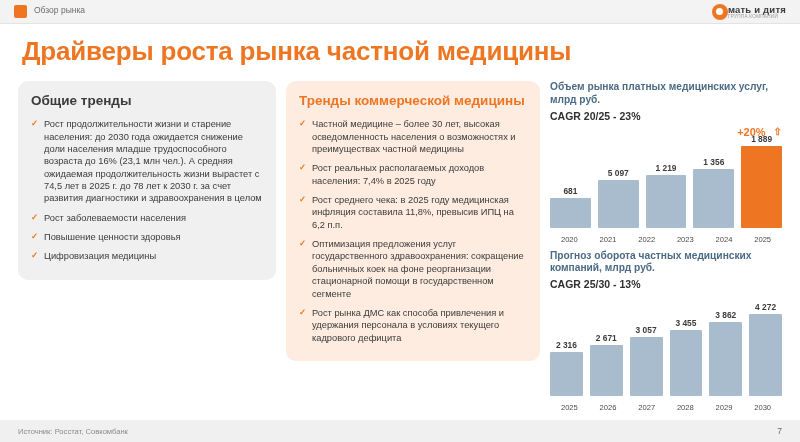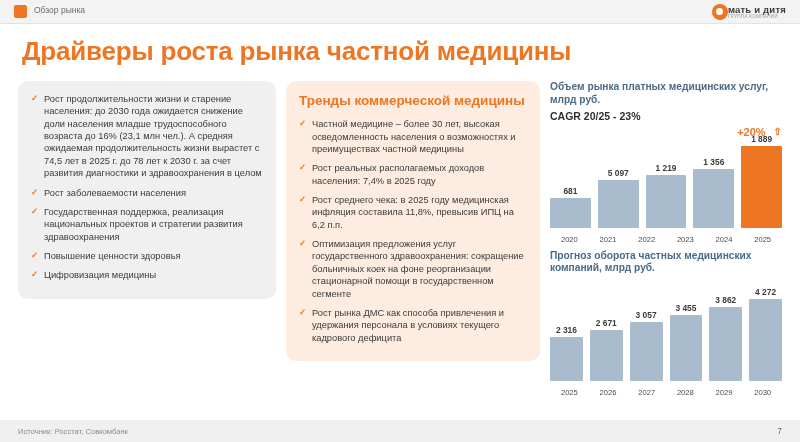--- a/index.html
+++ b/index.html
@@ -148,24 +148,24 @@
       <div class="brand-sub">ГРУППА КОМПАНИЙ</div>
     </div>
   </div>
 </div>
 
 <h1 class="deck-title">Драйверы роста рынка частной медицины</h1>
 
 <div class="columns">
 
   <div class="card grey">
+    <h2>Общие тренды</h2>
     <ul>
       <li>Рост продолжительности жизни и старение населения: до 2030 года ожидается снижение доли населения младше трудоспособного возраста до 16% (23,1 млн чел.). А средняя ожидаемая продолжительность жизни вырастет с 74,5 лет в 2025 г. до 78 лет к 2030 г. за счет развития диагностики и здравоохранения в целом</li>
       <li>Рост заболеваемости населения</li>
-      <li>Государственная поддержка, реализация национальных проектов и стратегии развития здравоохранения</li>
       <li>Повышение ценности здоровья</li>
       <li>Цифровизация медицины</li>
     </ul>
   </div>
 
   <div class="card peach">
     <h2>Тренды коммерческой медицины</h2>
     <ul>
       <li>Частной медицине – более 30 лет, высокая осведомленность населения о возможностях и преимуществах частной медицины</li>
       <li>Рост реальных располагаемых доходов населения: 7,4% в 2025 году</li>
@@ -213,20 +213,21 @@
             <span>2022</span>
             <span>2023</span>
             <span>2024</span>
             <span>2025</span>
           </div>
       </div>
     </div>
 
     <div class="chart-block">
       <div class="chart-title">Прогноз оборота частных медицинских компаний, млрд руб.</div>
+      <div class="cagr">CAGR 25/30 - 13%</div>
       <div class="chart-area">
         <div class="bars">
             <div class="bar-col">
               <div class="bar-val">2 316</div>
               <div class="bar" style="height: 44.4551px;"></div>
             </div>
             <div class="bar-col">
               <div class="bar-val">2 671</div>
               <div class="bar" style="height: 51.2692px;"></div>
             </div>

